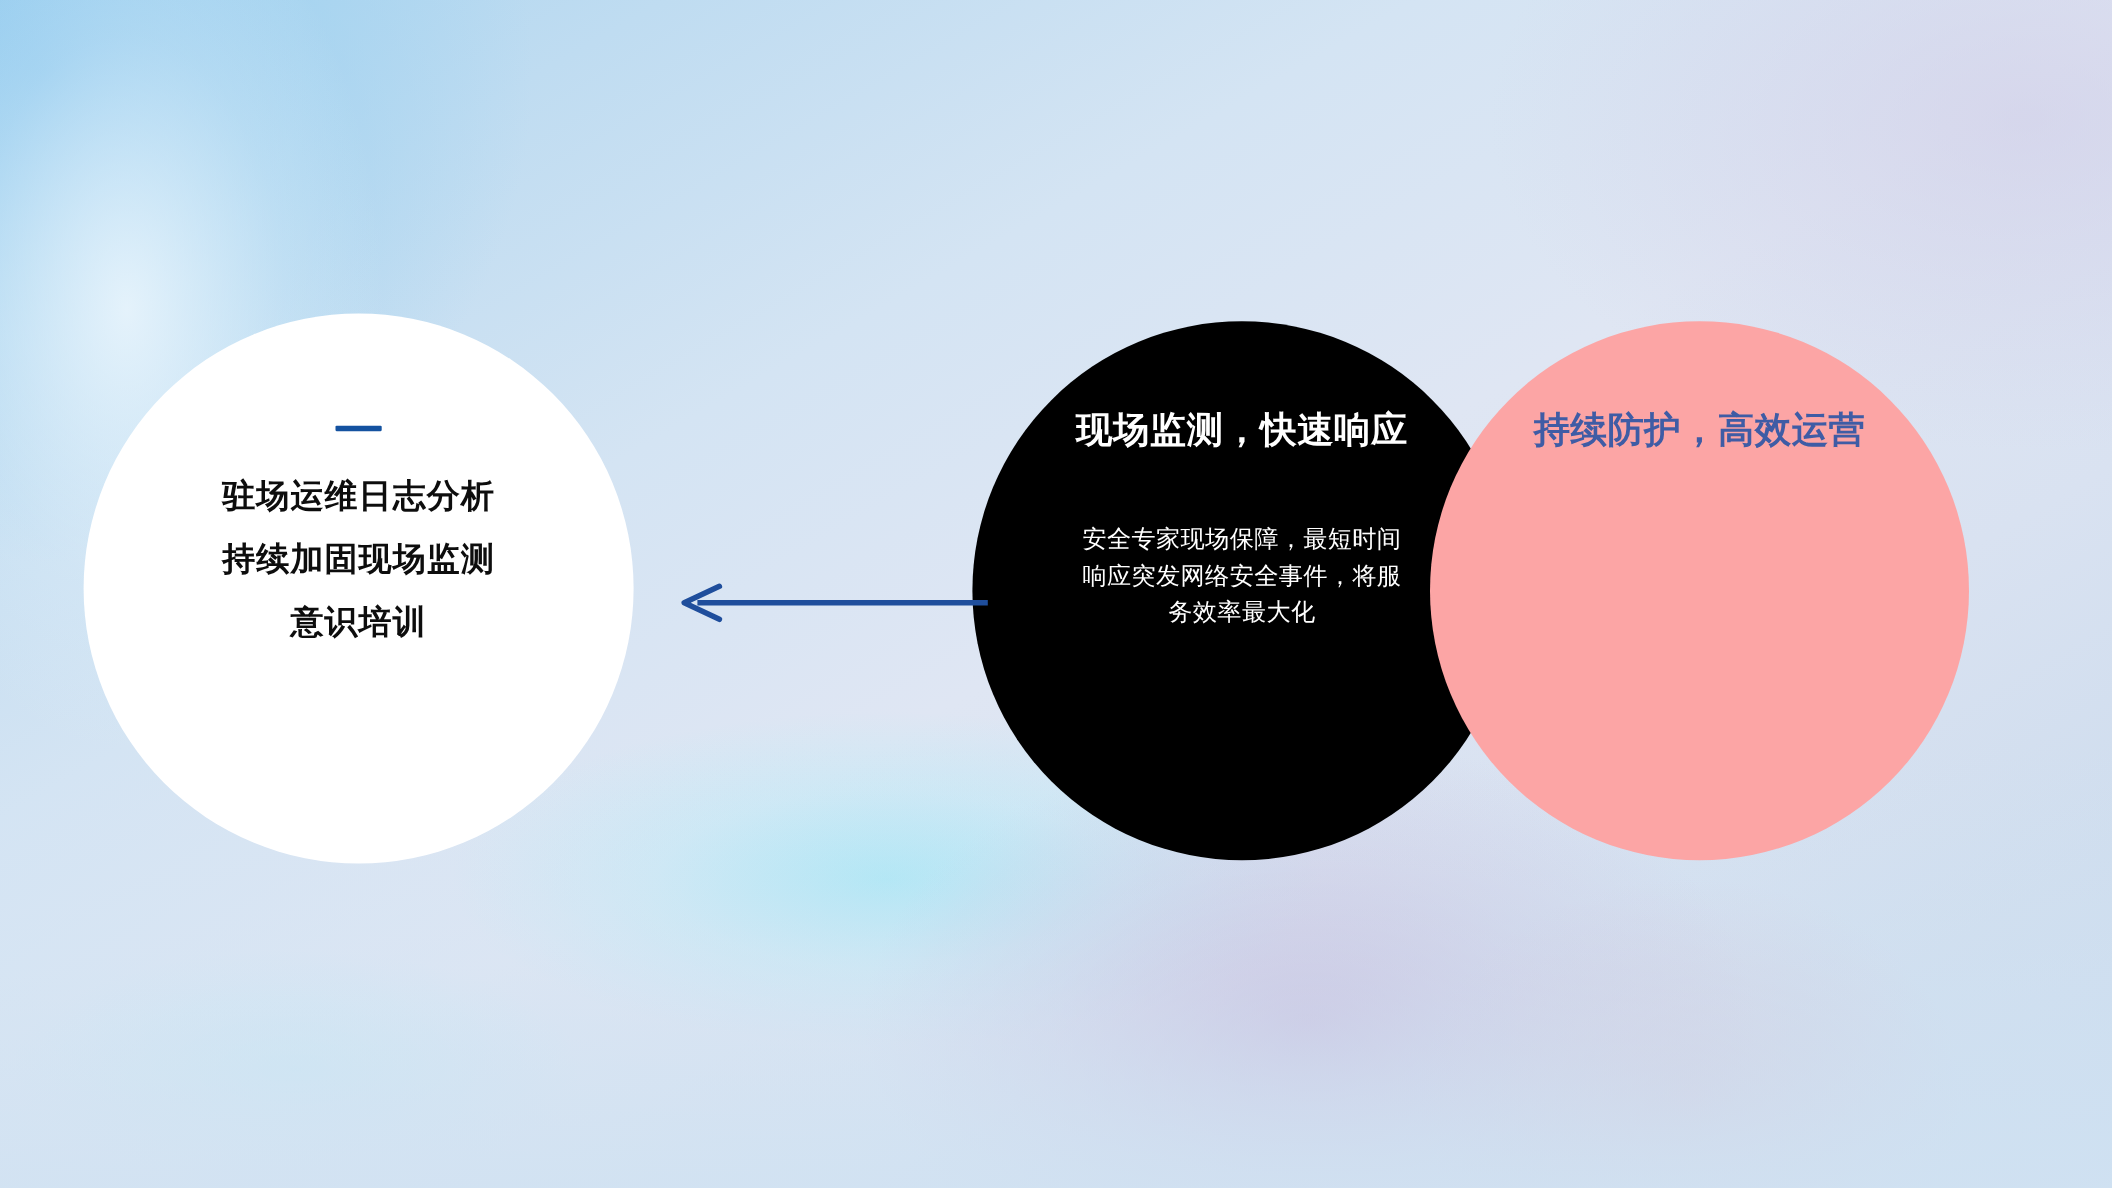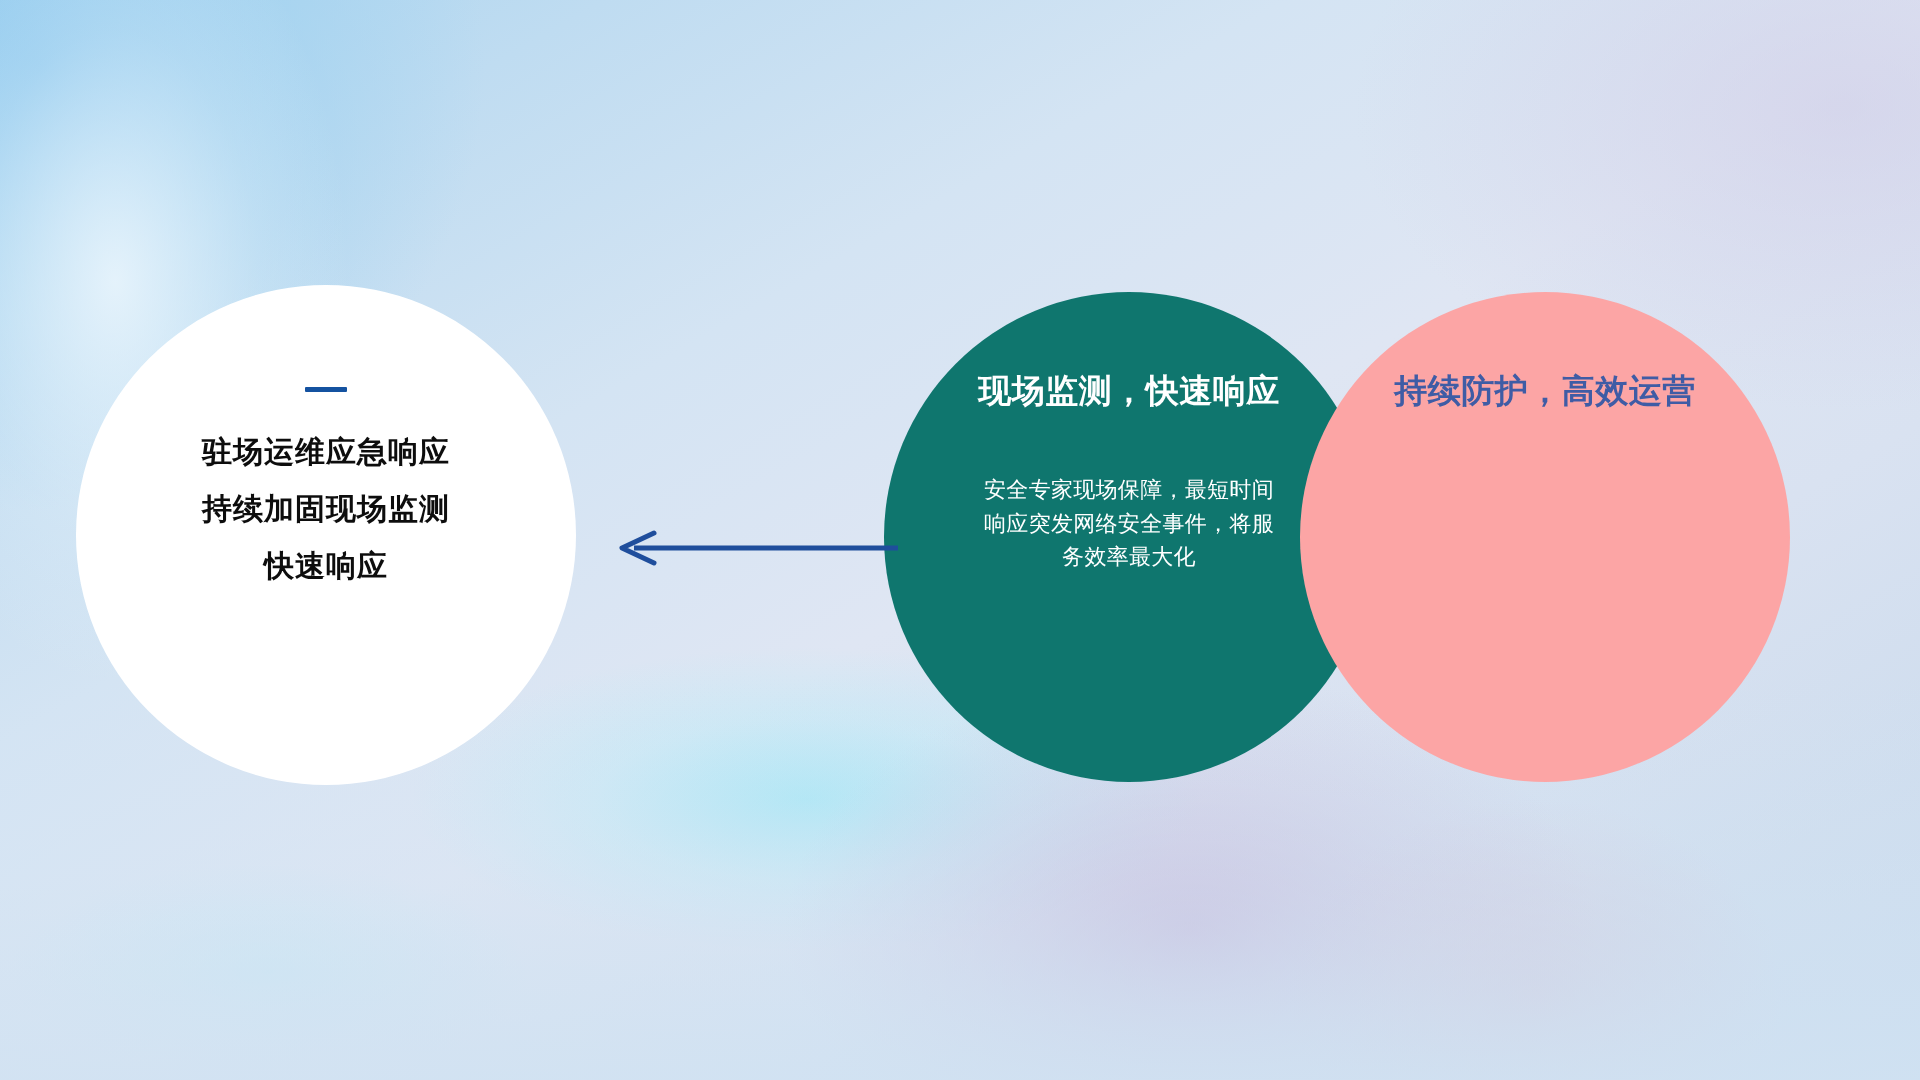--- a/index.html
+++ b/index.html
@@ -147,21 +147,21 @@
     letter-spacing: 1px;
     line-height: 1.2;
   }
 
   
   #circle-onsite {
     left: 884px;
     top: 292px;
     width: 490px;
     height: 490px;
-    background: #0f766e;
+    background: #000000;
     z-index: 4;
     justify-content: flex-start;
     padding-top: 78px;
   }
 
   
   #circle-continuous {
     left: 1300px;
     top: 292px;
     width: 490px;
@@ -226,30 +226,30 @@
   <div class="bg-layer" id="bg-blob-lavender"></div>
   <div class="bg-layer" id="bg-blob-pink"></div>
   <div class="bg-layer" id="bg-blob-bottomwash"></div>
 
   <div class="circle" id="circle-capabilities">
 
     <div class="divider"></div>
 
     <div class="cap-row">
       <span class="cap-item">驻场运维</span>
-      <span class="cap-item">应急响应</span>
+      <span class="cap-item">日志分析</span>
     </div>
 
     <div class="cap-row">
       <span class="cap-item">持续加固</span>
       <span class="cap-item">现场监测</span>
     </div>
 
     <div class="cap-row">
-      <span class="cap-item">快速响应</span>
+      <span class="cap-item">意识培训</span>
     </div>
 
   </div>
 
   <svg id="flow-arrow" viewBox="0 0 290 52">
     <line x1="288" y1="26" x2="24" y2="26" stroke="#1f4e9c" stroke-width="5"></line>
     <polyline points="44,11 12,26 44,41" fill="none" stroke="#1f4e9c" stroke-width="5" stroke-linecap="round" stroke-linejoin="round"></polyline>
   </svg>
 
   <div class="circle" id="circle-onsite">

